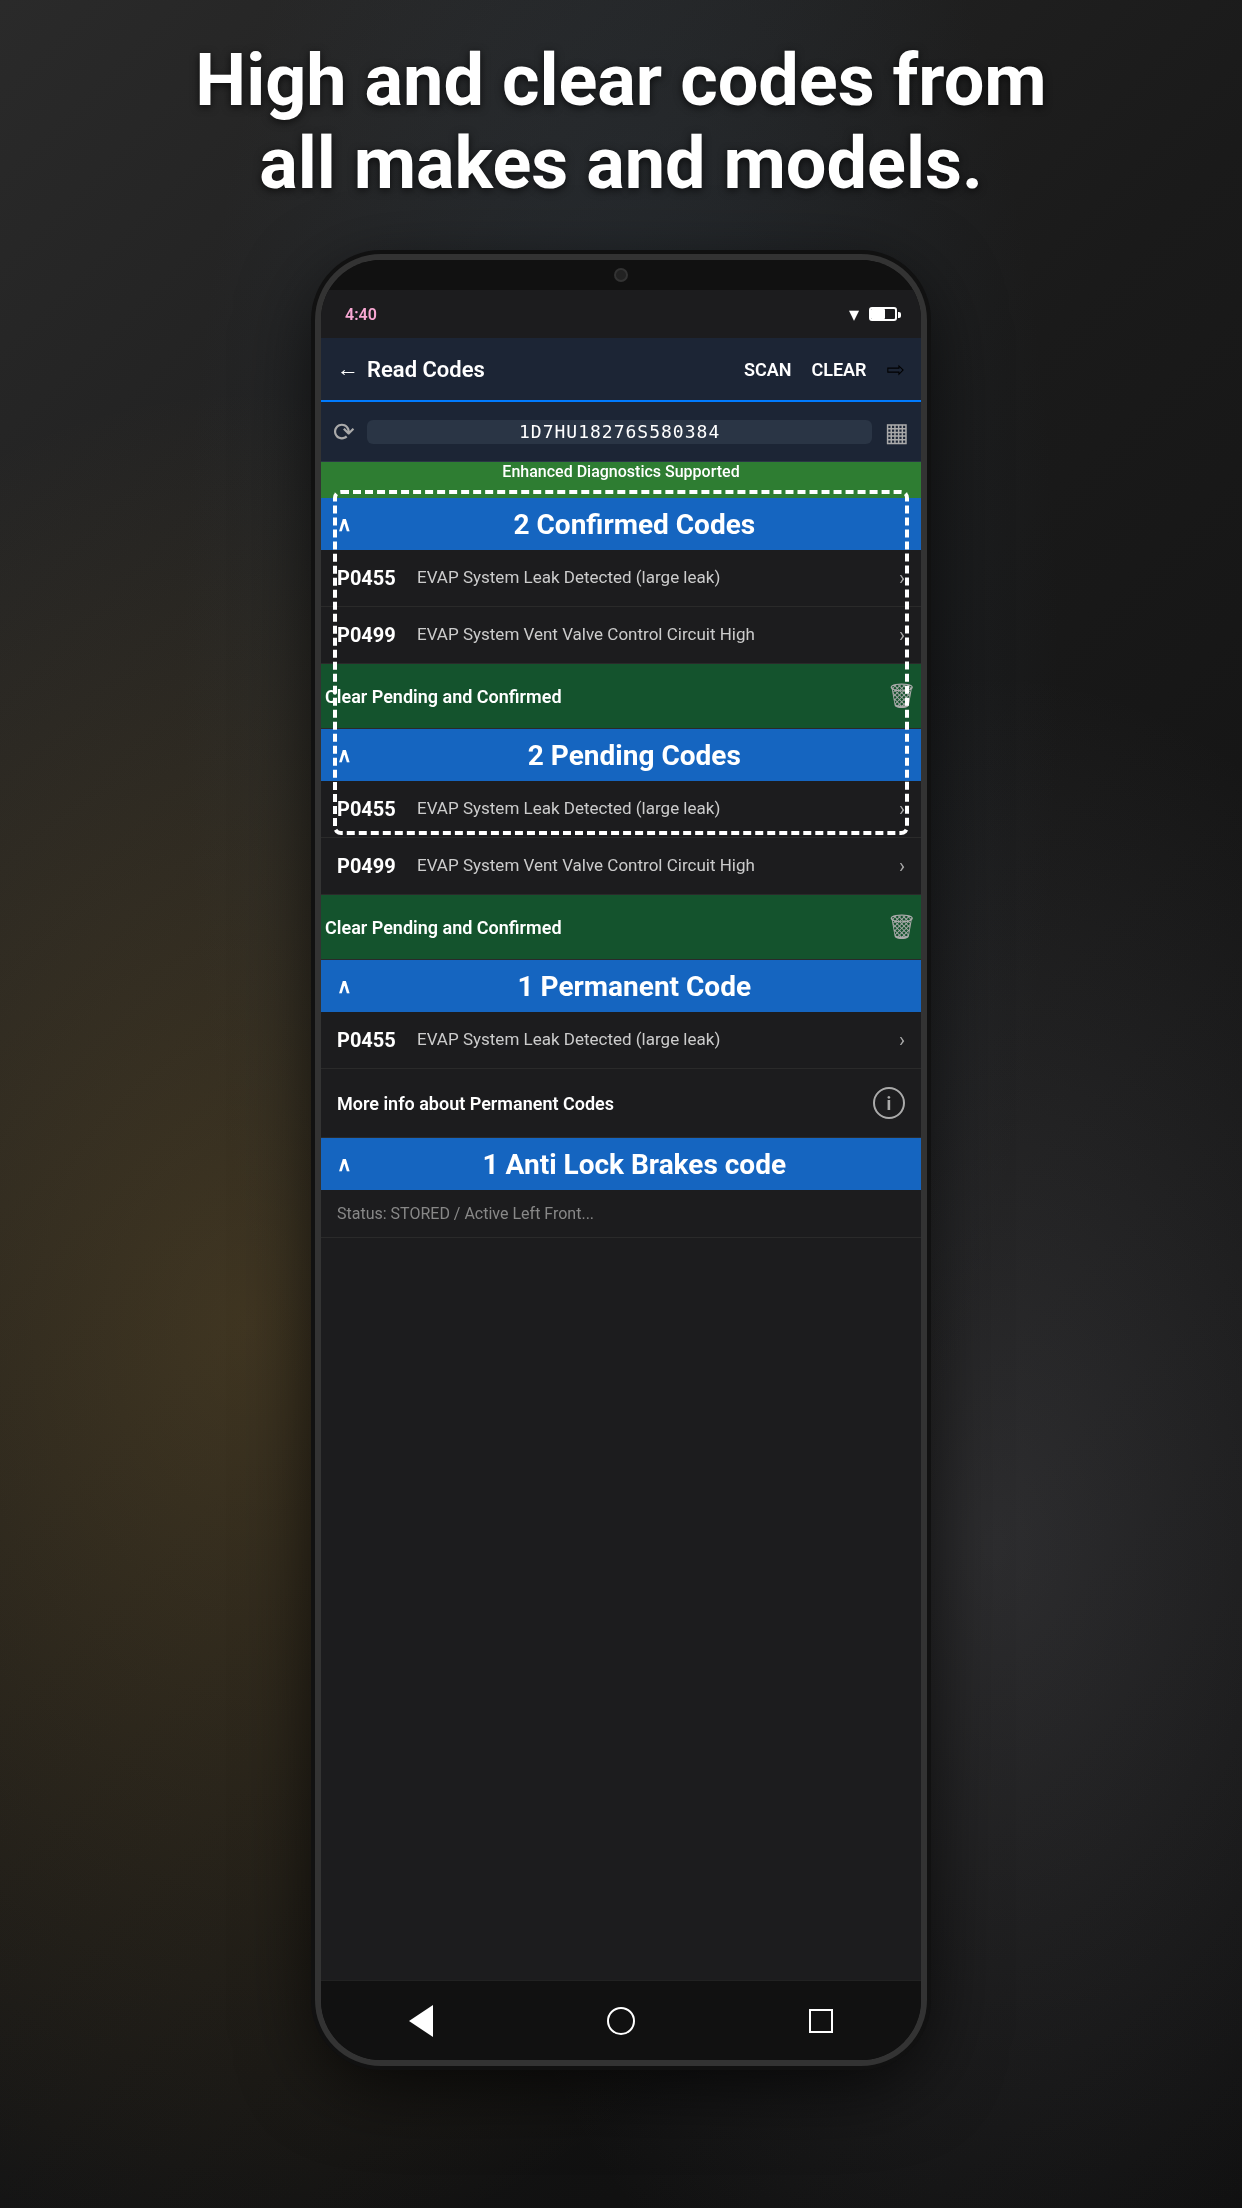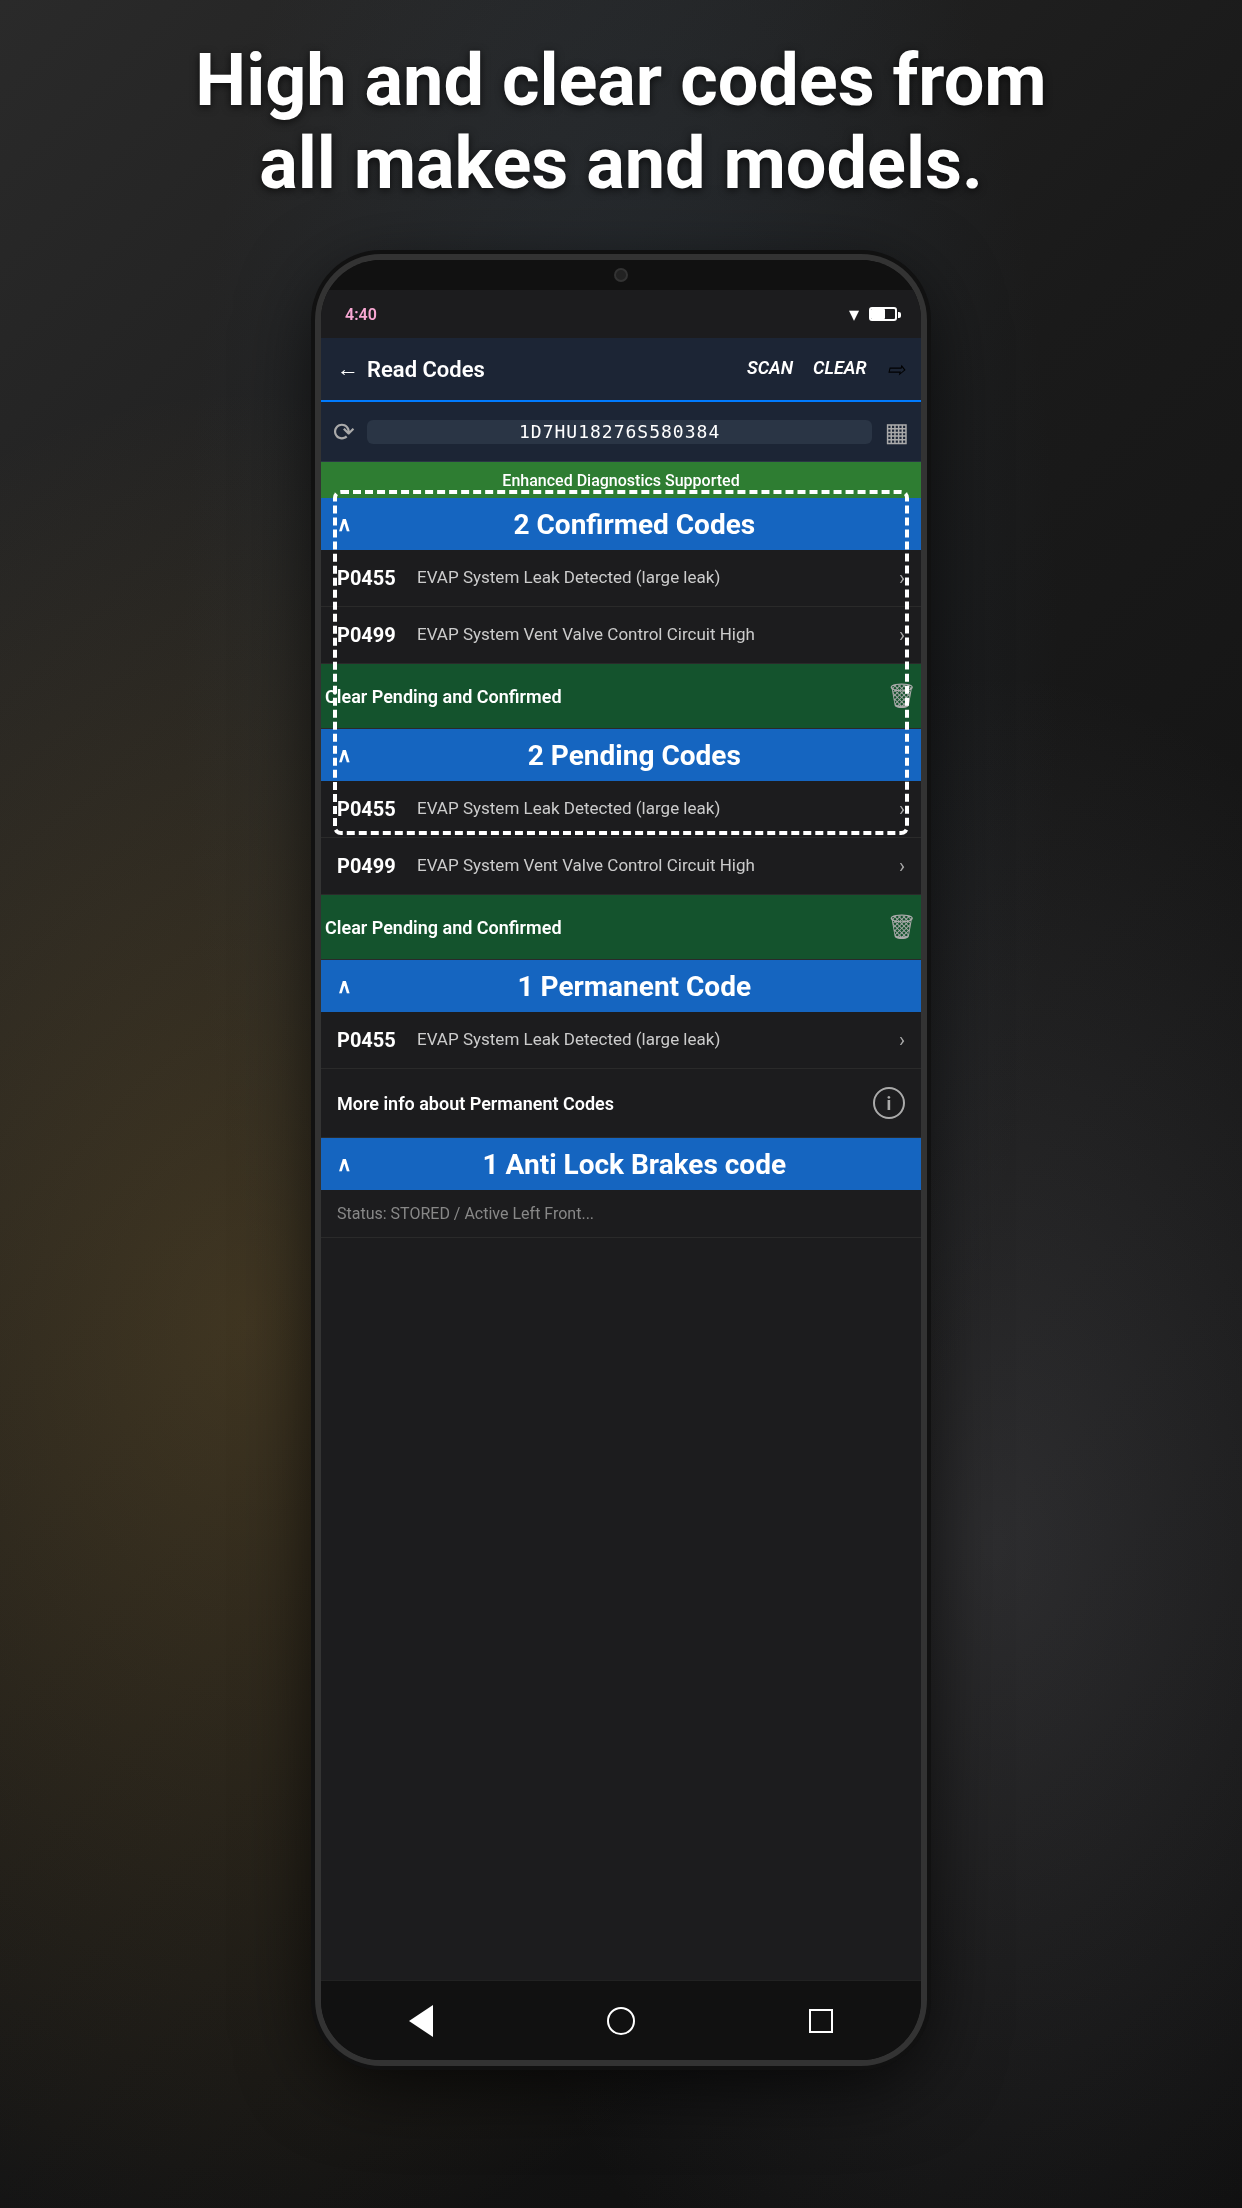--- a/index.html
+++ b/index.html
@@ -161,23 +161,22 @@
     .back-arrow {
       font-size: 22px;
     }
     .header-title {
       font-size: 22px;
       font-weight: 600;
       color: #fff;
     }
     .header-actions {
       display: flex;
-      align-items: flex-start;
+      align-items: center;
       gap: 20px;
-      font-style: italic;
     }
     .header-btn {
       color: #fff;
       font-size: 18px;
       font-weight: 600;
       cursor: pointer;
     }
     .share-btn {
       font-size: 22px;
       cursor: pointer;
@@ -224,21 +223,21 @@
       overflow-y: auto;
       height: calc(100% - 172px);
       background: #1c1c1e;
     }
 
     
     .enhanced-banner {
       background: #2e7d32;
       height: 36px;
       display: flex;
-      align-items: center;
+      align-items: flex-start;
       justify-content: center;
     }
     .enhanced-text {
       color: #ffffff;
       font-size: 16px;
       font-weight: 500;
     }
 
     
     .section-header {

